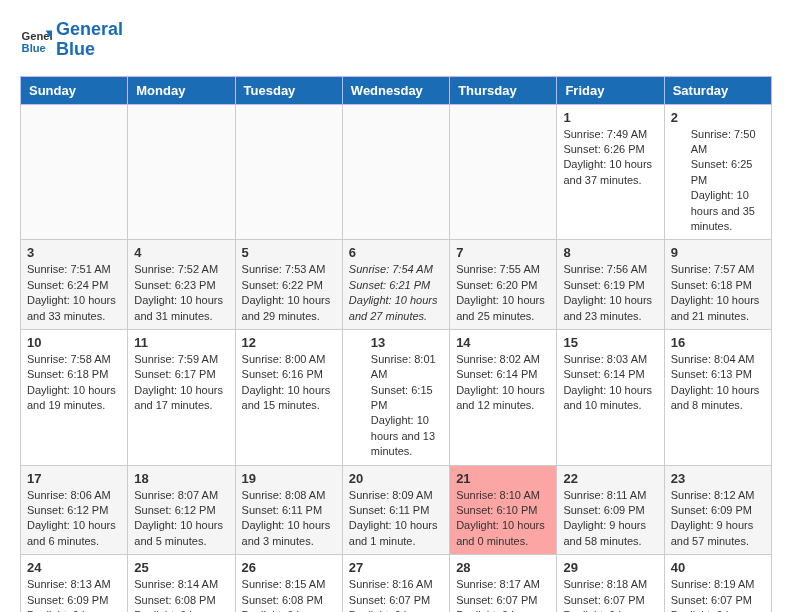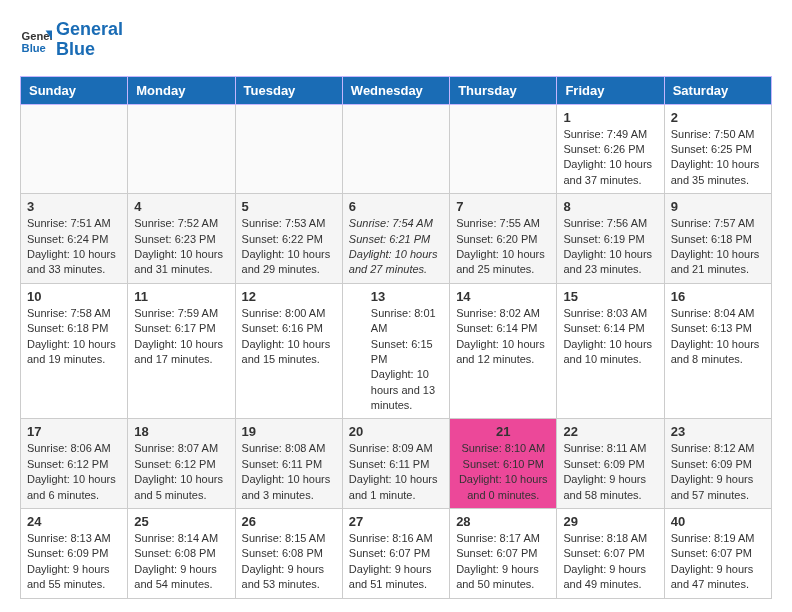--- a/index.html
+++ b/index.html
@@ -135,21 +135,21 @@
         <td class="empty" style="background: rgb(250, 250, 250);"></td>
         <td class="empty" style="background: rgb(250, 250, 250);"></td>
         <td style="background: rgb(255, 255, 255);">
           <span class="day-num">1</span>
           <div class="day-info" style="white-space: pre-line;">Sunrise: 7:49 AM
 Sunset: 6:26 PM
 Daylight: 10 hours and 37 minutes.</div>
         </td>
         <td style="background: rgb(255, 255, 255);">
           <span class="day-num">2</span>
-          <div class="day-info" style="white-space: pre-line;">Sunrise: 7:50 AM
+          <div class="day-info" style="white-space: pre-line; margin-left: 20px;">Sunrise: 7:50 AM
 Sunset: 6:25 PM
 Daylight: 10 hours and 35 minutes.</div>
         </td>
       </tr>
       <tr>
         <td style="background: rgb(245, 245, 245);">
           <span class="day-num">3</span>
           <div class="day-info" style="white-space: pre-line;">Sunrise: 7:51 AM
 Sunset: 6:24 PM
 Daylight: 10 hours and 33 minutes.</div>
@@ -253,21 +253,21 @@
           <div class="day-info" style="white-space: pre-line;">Sunrise: 8:08 AM
 Sunset: 6:11 PM
 Daylight: 10 hours and 3 minutes.</div>
         </td>
         <td style="background: rgb(245, 245, 245);">
           <span class="day-num">20</span>
           <div class="day-info" style="white-space: pre-line;">Sunrise: 8:09 AM
 Sunset: 6:11 PM
 Daylight: 10 hours and 1 minute.</div>
         </td>
-        <td style="background: #ec4899; text-align: center;">
+        <td style="background: #fca5a5;">
           <span class="day-num">21</span>
           <div class="day-info" style="white-space: pre-line;">Sunrise: 8:10 AM
 Sunset: 6:10 PM
 Daylight: 10 hours and 0 minutes.</div>
         </td>
         <td style="background: rgb(245, 245, 245);">
           <span class="day-num">22</span>
           <div class="day-info" style="white-space: pre-line;">Sunrise: 8:11 AM
 Sunset: 6:09 PM
 Daylight: 9 hours and 58 minutes.</div>

